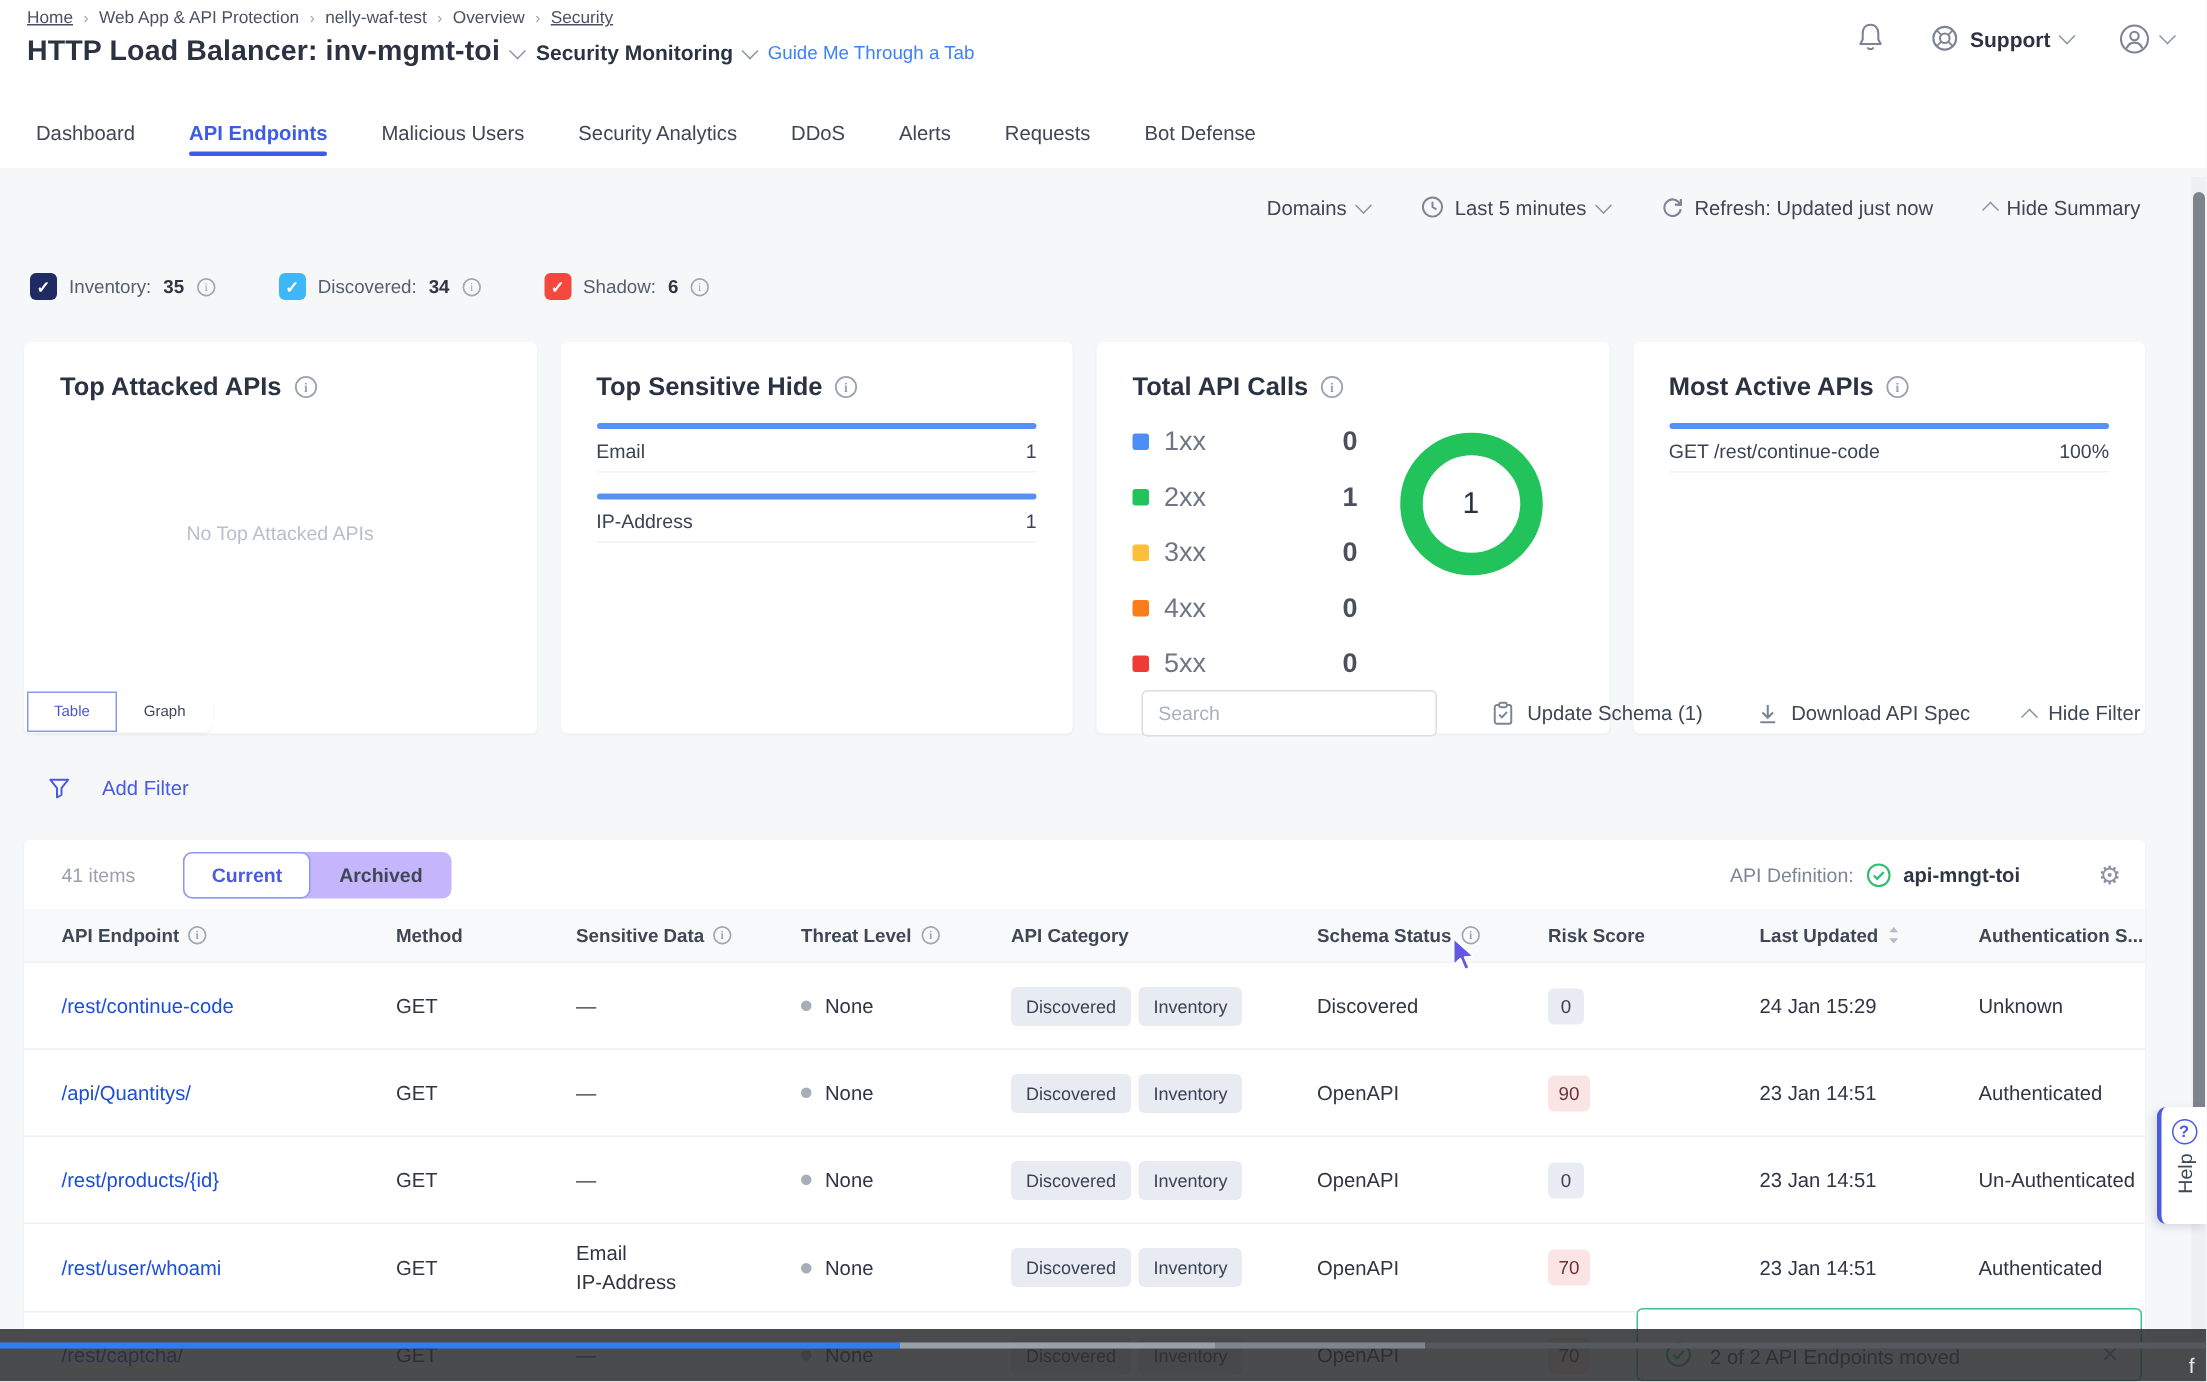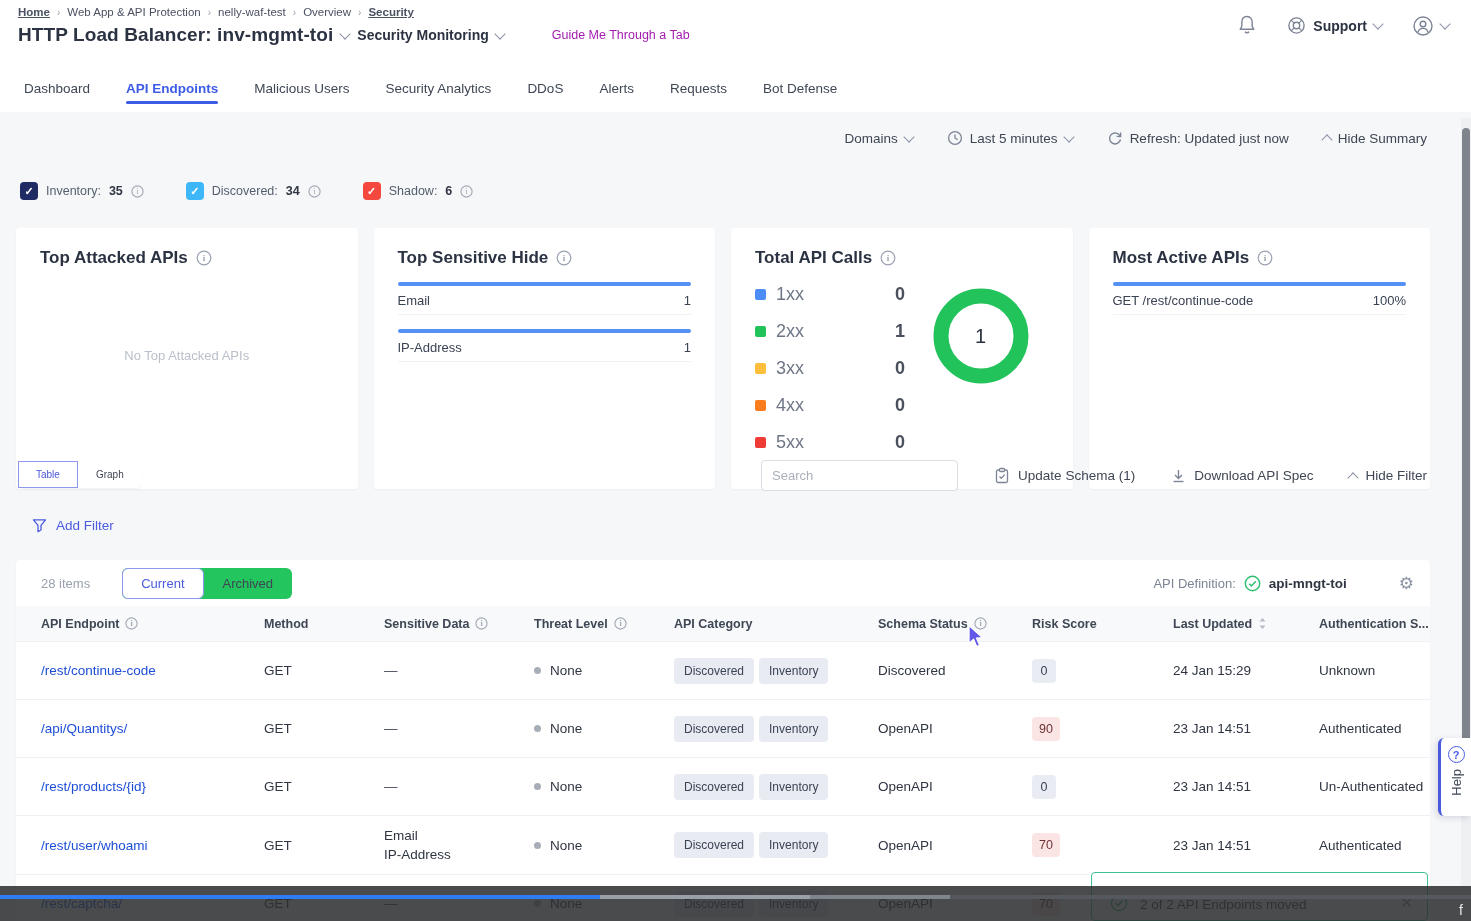--- a/index.html
+++ b/index.html
@@ -4,25 +4,25 @@
 <style>
   * { margin:0; padding:0; box-sizing:border-box; }
   html,body { width:1471px; height:921px; overflow:hidden; }
   body { font-family:"Liberation Sans", sans-serif; color:#3a4354; background:#f6f7f9; }
   .app { position:relative; width:1471px; height:921px; background:#f6f7f9; overflow:hidden; }
 
   
   .topbar { position:absolute; top:0; left:0; width:1471px; height:62px; background:#fff; z-index:3; }
   .crumbs { position:absolute; top:6px; left:18px; font-size:11.5px; color:#4a5162; display:flex; gap:7px; align-items:center; }
   .crumbs .sep { color:#9aa0ad; font-size:10px; }
-  .crumb-link { text-decoration:underline; color:#4a5162; cursor:pointer;font-weight:bold; }
+  .crumb-link { text-decoration:underline; color:#4a5162; cursor:pointer; }
   .title-row { position:absolute; top:24px; left:18px; display:flex; align-items:center; gap:8px; }
   .lb-title { font-size:19px; font-weight:700; color:#2b3342; letter-spacing:.1px; }
   .mon-select { font-size:14px; font-weight:700; color:#2b3342; display:flex; gap:7px; align-items:center; }
-  .guide-link { font-size:12.5px; color:#a21caf; margin-left:40px; }
+  .guide-link { font-size:12.5px; color:#3b82f6; }
   .top-right { position:absolute; top:14px; right:22px; display:flex; align-items:center; gap:30px; }
   .support-grp { display:flex; align-items:center; gap:7px; font-size:14px; font-weight:700; color:#2b3342; }
   .chev { display:inline-block; width:8px; height:8px; border-right:1.5px solid #8b93a5; border-bottom:1.5px solid #8b93a5; transform:rotate(45deg); margin-top:-3px; }
   .chev.up { transform:rotate(-135deg); margin-top:4px; }
 
   
   .tabbar { position:absolute; top:62px; left:0; width:1471px; height:50px; background:#fff; display:flex; align-items:center; gap:36px; padding:0 24px; z-index:3; }
   .tab { font-size:13.5px; color:#3f4654; padding:14px 0 12px; cursor:pointer; position:relative; white-space:nowrap; }
   .tab.active { color:#3d5ce5; font-weight:700; }
   .tab.active::after { content:""; position:absolute; left:0; right:0; bottom:4px; height:3px; border-radius:2px; background:#3d5ce5; }
@@ -53,27 +53,27 @@
   .donut-center { position:absolute; inset:0; display:flex; align-items:center; justify-content:center; font-size:20px; color:#2b3342; }
 
   
   .viewtoggle { position:absolute; top:461px; left:18px; display:flex; background:#fff; border-radius:6px; box-shadow:0 1px 2px rgba(40,50,80,.06); }
   .vt-btn { font-size:10px; padding:7px 17px; color:#3f4654; cursor:pointer; border:1px solid transparent; border-radius:0; }
   .vt-btn.sel { border-color:#8d97ee; color:#4a55d6; background:#fff; }
   .tbl-actions { position:absolute; top:460px; right:44px; display:flex; align-items:center; gap:36px; }
   .search-box { width:197px; height:31px; border:1px solid #d9dde4; border-radius:4px; background:#fff; font-size:13px; padding:0 10px; color:#3a4354; font-family:"Liberation Sans",sans-serif; }
   .search-box::placeholder { color:#aab0bb; }
   .act-item { display:flex; align-items:center; gap:8px; font-size:13.5px; color:#3f4654; cursor:pointer; }
-  .addfilter { position:absolute; top:518px; left:32px; display:flex; align-items:center; gap:9px; font-size:13.5px; color:#4a5be0; cursor:pointer; }
+  .addfilter { position:absolute; top:518px; left:32px; display:flex; align-items:center; gap:21px; font-size:13.5px; color:#4a5be0; cursor:pointer; }
 
   
   .panel { position:absolute; top:560px; left:16px; right:41px; bottom:0; background:#fff; border-radius:4px 4px 0 0; box-shadow:0 1px 2px rgba(40,50,80,.05); }
   .panel-head { height:46px; display:flex; align-items:center; padding:0 16px 0 25px; }
   .items-count { font-size:13px; color:#9aa0ad; margin-right:32px; }
-  .seg { display:flex; background:#22c55e; border-radius:6px; }
+  .seg { display:flex; background:#c4b5fd; border-radius:6px;font-weight:bold; }
   .seg-btn { font-size:13px; padding:7px 18px; color:#3f4654; cursor:pointer; border:1px solid transparent; border-radius:6px; }
   .seg-btn.sel { background:#fff; border-color:#8d97ee; color:#4a5be0; }
   .apidef { margin-left:auto; display:flex; align-items:center; gap:8px; font-size:13px; color:#7c8495; }
   .apidef b { color:#2f3542; font-size:13.5px; }
   .gear { margin-left:44px; font-size:17px; color:#8b93a5; cursor:pointer; }
 
   .tgrid { display:grid; grid-template-columns:223px 120px 150px 140px 204px 154px 141px 146px 1fr; align-items:center; padding-left:9px; }
   .thead { background:#f8f9fb; height:35px; }
   .th { font-size:12.5px; font-weight:700; color:#3f4654; display:flex; align-items:center; gap:6px; padding-left:16px; }
   .th:first-child { padding-left:16px; }
@@ -389,21 +389,21 @@
     <span>
       <svg width="15" height="15" viewBox="0 0 15 15">
           <path d="M1.5 1.8 H13.5 L9 7.4 V12 L6 13.6 V7.4 Z" fill="none" stroke="#4a5be0" stroke-width="1.3" stroke-linejoin="round"></path>
         </svg>
     </span>
     <span>Add Filter</span>
   </div>
 
   <div class="panel">
     <div class="panel-head">
-      <span class="items-count">28 items</span>
+      <span class="items-count">41 items</span>
       <div class="seg">
         <span class="seg-btn sel">Current</span>
         <span class="seg-btn">Archived</span>
       </div>
       <div class="apidef">
         <span>API Definition:</span>
         <span>
           <svg width="17" height="17" viewBox="0 0 17 17">
               <circle cx="8.5" cy="8.5" r="7.2" fill="none" stroke="#2fbf71" stroke-width="1.4"></circle>
               <path d="M5.2 8.7 L7.5 10.9 L11.8 6.3" fill="none" stroke="#2fbf71" stroke-width="1.5"></path>

